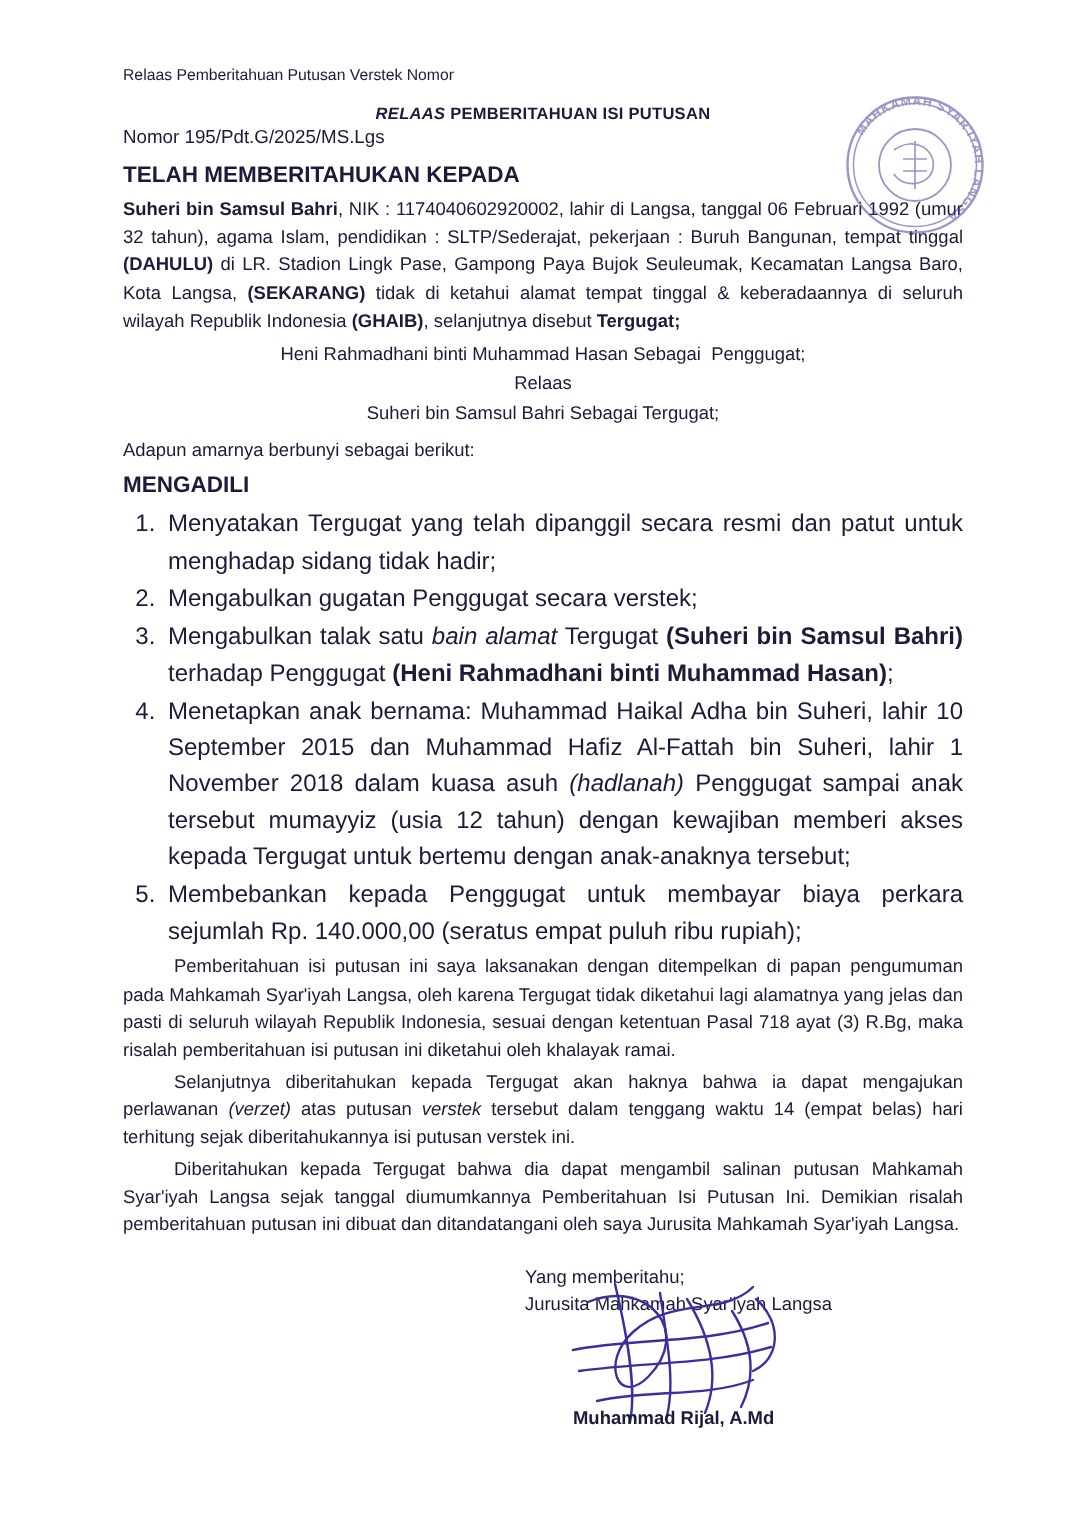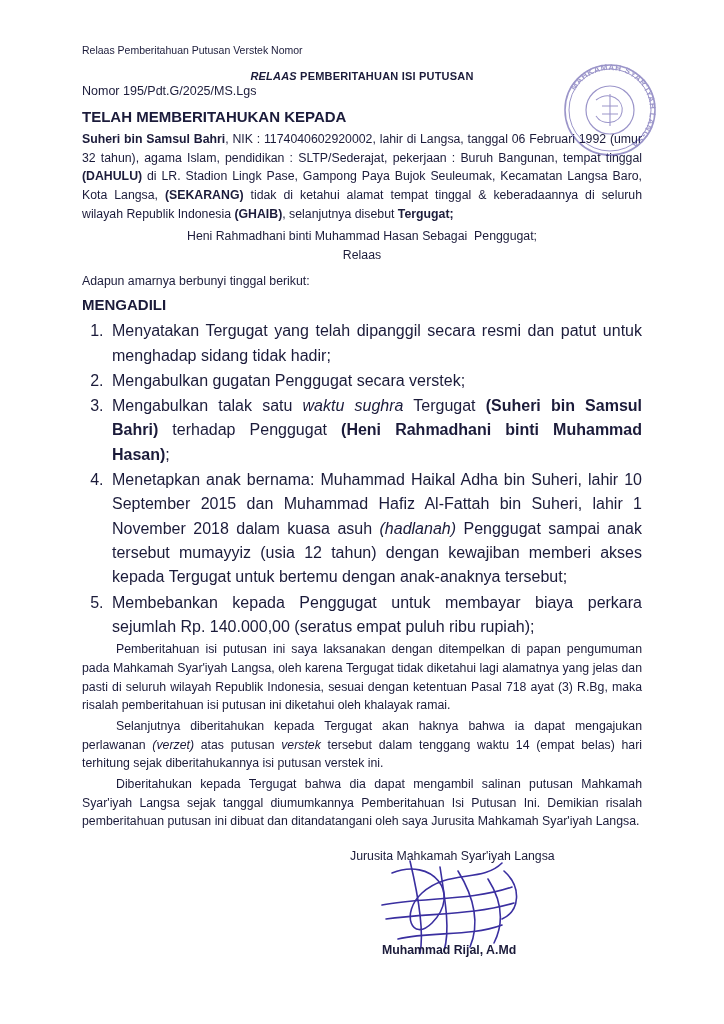--- a/index.html
+++ b/index.html
@@ -143,42 +143,44 @@
 
 
     <div class="center-head">TELAH MEMBERITAHUKAN KEPADA</div>
 
     <p class="body"><span class="b">Suheri bin Samsul Bahri</span><span>, NIK : 1174040602920002, lahir di Langsa, tanggal 06 Februari 1992 (umur 32 tahun), agama Islam, pendidikan : SLTP/Sederajat, pekerjaan : Buruh Bangunan, tempat tinggal </span><span class="b">(DAHULU)</span><span> di LR. Stadion Lingk Pase, Gampong Paya Bujok Seuleumak, Kecamatan Langsa Baro, Kota Langsa, </span><span class="b">(SEKARANG)</span><span> tidak di ketahui alamat tempat tinggal &amp; keberadaannya di seluruh wilayah Republik Indonesia </span><span class="b">(GHAIB)</span><span>, selanjutnya disebut </span><span class="b">Tergugat;</span></p>
 
 
     <div class="party-block">
       <div>Heni Rahmadhani binti Muhammad Hasan Sebagai  Penggugat;</div>
       <div>Relaas</div>
+      <div>Suheri bin Samsul Bahri Sebagai Tergugat;</div>
     </div>
 
-    <p class="body">Adapun amarnya berbunyi tinggal berikut:</p>
+    <p class="body">Adapun amarnya berbunyi sebagai berikut:</p>
 
     <div class="center-head mengadili">MENGADILI</div>
 
     <ol class="verdict" id="verdict-list">
         <li><span>Menyatakan Tergugat yang telah dipanggil secara resmi dan patut untuk menghadap sidang tidak hadir;</span></li>
         <li><span>Mengabulkan gugatan Penggugat secara verstek;</span></li>
-        <li><span>Mengabulkan talak satu </span><span class="i">waktu sughra</span><span> Tergugat </span><span class="b">(Suheri bin Samsul Bahri)</span><span> terhadap Penggugat </span><span class="b">(Heni Rahmadhani binti Muhammad Hasan)</span><span>;</span></li>
+        <li><span>Mengabulkan talak satu </span><span class="i">bain alamat</span><span> Tergugat </span><span class="b">(Suheri bin Samsul Bahri)</span><span> terhadap Penggugat </span><span class="b">(Heni Rahmadhani binti Muhammad Hasan)</span><span>;</span></li>
         <li><span>Menetapkan anak bernama: Muhammad Haikal Adha bin Suheri, lahir 10 September 2015 dan Muhammad Hafiz Al-Fattah bin Suheri, lahir 1 November 2018 dalam kuasa asuh </span><span class="i">(hadlanah)</span><span> Penggugat sampai anak tersebut mumayyiz (usia 12 tahun) dengan kewajiban memberi akses kepada Tergugat untuk bertemu dengan anak-anaknya tersebut;</span></li>
         <li><span>Membebankan kepada Penggugat untuk membayar biaya perkara sejumlah Rp. 140.000,00 (seratus empat puluh ribu rupiah);</span></li>
       </ol>
 
     <p class="body indent para-gap">Pemberitahuan isi putusan ini saya laksanakan dengan ditempelkan di papan pengumuman pada Mahkamah Syar'iyah Langsa, oleh karena Tergugat tidak diketahui lagi alamatnya yang jelas dan pasti di seluruh wilayah Republik Indonesia, sesuai dengan ketentuan Pasal 718 ayat (3) R.Bg, maka risalah pemberitahuan isi putusan ini diketahui oleh khalayak ramai.</p>
 
     <p class="body indent para-gap"><span>Selanjutnya diberitahukan kepada Tergugat akan haknya bahwa ia dapat mengajukan perlawanan </span><span class="i">(verzet)</span><span> atas putusan </span><span class="i">verstek</span><span> tersebut dalam tenggang waktu 14 (empat belas) hari terhitung sejak diberitahukannya isi putusan verstek ini.</span></p>
 
     <p class="body indent para-gap">Diberitahukan kepada Tergugat bahwa dia dapat mengambil salinan putusan Mahkamah Syar'iyah Langsa sejak tanggal diumumkannya Pemberitahuan Isi Putusan Ini. Demikian risalah pemberitahuan putusan ini dibuat dan ditandatangani oleh saya Jurusita Mahkamah Syar'iyah Langsa.</p>
 
     <div class="sig-wrap">
       <div class="sig-lines">
+        <div>Yang memberitahu;</div>
         <div>Jurusita Mahkamah Syar'iyah Langsa</div>
       </div>
 
       <svg class="scribble" viewBox="0 0 220 110">
         <g fill="none" stroke="#3a2fa0" stroke-width="1.6" stroke-linecap="round">
           <path d="M30,20 C70,4 100,40 70,70 C50,90 38,60 60,40 C86,16 120,30 140,10"></path>
           <path d="M48,8 C58,50 62,80 58,100"></path>
           <path d="M78,14 C84,52 88,78 82,98"></path>
           <path d="M20,52 C60,44 110,48 150,34"></path>
           <path d="M24,66 C68,60 112,62 152,50"></path>

